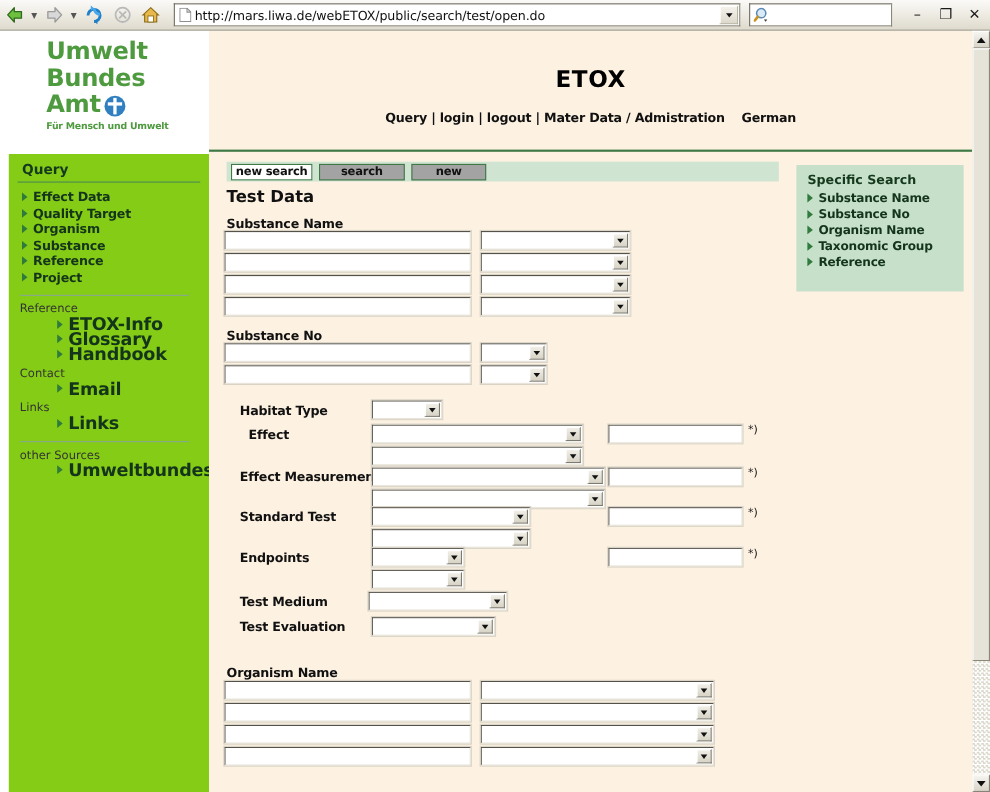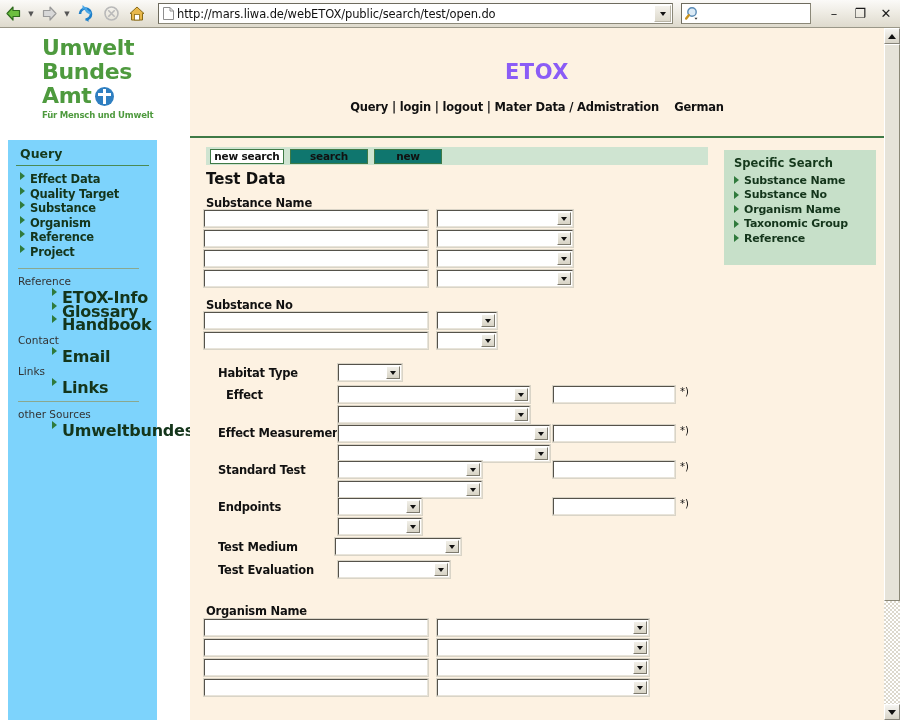--- a/index.html
+++ b/index.html
@@ -72,67 +72,67 @@
     color:#4e9a3e; font-weight:bold; font-size: 22px; line-height: 24px;
     font-family:"DejaVu Sans", sans-serif; letter-spacing: -0.3px;
   }
   .logo-amt-row { display:flex; align-items:center; gap:3px; }
   .logo-tag { color:#4e9a3e; font-size:8.5px; font-weight:bold; margin-top:2px; letter-spacing:-0.2px;}
   .un-globe { width:19px; height:19px; border-radius:50%; background:#2f7fc1; position:relative; display:inline-block; }
   .un-globe::before { content:""; position:absolute; left:8px; top:2px; width:3px; height:15px; background:#fff;}
   .un-globe::after { content:""; position:absolute; left:3px; top:6px; width:13px; height:3px; background:#fff;}
 
   .sidebar {
-    position:absolute; left:8px; top:112px; width:149px; height: 580px;
-    background:#7dd3fc;
+    position:absolute; left:8px; top:112px; width:182px; height: 580px;
+    background:#84cc16;
     padding: 0 0 0 0;
   }
   .sb-title {
     font-size: 12.5px; font-weight:bold; color:#15391c; padding: 6px 0 4px 12px;
     font-family:"DejaVu Sans", sans-serif;
   }
   .sb-title-rule { height:1px; background:#4b8a54; margin: 0 8px 6px 8px; }
   .sb-item {
-    display:flex; align-items:flex-start; gap:5px; padding: 0 0 0 12px; height: 14.5px;
+    display:flex; align-items:center; gap:5px; padding: 0 0 0 12px; height: 14.5px;
     font-size: 11.5px; font-weight: bold; color:#14351b;
     font-family:"DejaVu Sans", sans-serif; letter-spacing:-0.2px;
   }
   .sb-item-sm { font-size: 16px; height:13.5px;padding-left:44px; }
   .arrow { width:0;height:0; border-left:5px solid #2f7a3c; border-top:4px solid transparent; border-bottom:4px solid transparent; flex:none;}
   .sb-group-label {
     font-size: 10.5px; color:#333; padding-left: 10px; margin-top: 5px; margin-bottom:1px;
     font-family:"DejaVu Sans", sans-serif; font-weight: normal;
   }
   .sb-rule { height:1px; background:#8aa88f; margin: 9px 18px 6px 10px; }
 
   
   .content {
     position:absolute; left:190px; top:0; width: 694px; height: 692px;
     background:#fdf2e2;
   }
   .content-head { position:relative; height: 108px; }
   .etox-title {
-    text-align:center; font-size: 21px; font-weight:bold; color:#8b5cf6;
+    text-align:center; font-size: 21px; font-weight:bold; color:#000000;
     padding-top: 32px; font-family:"DejaVu Sans", sans-serif; letter-spacing:0.5px;
   }
   .etox-nav {
     text-align:center; font-size: 11.5px; font-weight:bold; color:#111; padding-top: 16px;
     font-family:"DejaVu Sans", sans-serif; letter-spacing:-0.2px;
   }
   .etox-nav span { white-space: pre; }
   .head-rule { height:2px; background:#3f7a46; }
 
   .content-body { position:relative; height: 582px; border-radius: 14px; }
 
   .btnbar {
     position:absolute; left: 16px; top: 9px; width: 502px; height: 18px;
     background:#cfe4d1; display:flex; align-items:center; gap: 6px; padding-left: 4px;
   }
   .ctl-btn {
-    background:#0f766e; border:1px solid #3f7a46;
+    background:#a3a3a3; border:1px solid #3f7a46;
     font-family:"DejaVu Sans", sans-serif; font-size: 10.5px; font-weight:bold; color:#111;
     height: 15px; display:flex; align-items:center; justify-content:center;
     letter-spacing: -0.2px;
   }
   .btn-newsearch { width: 74px; background:#fff; }
   .btn-search { width: 78px; }
   .btn-new { width: 68px; }
 
   .page-title {
     position:absolute; left:16px; top: 32px; font-size: 15px; font-weight:bold; color:#111;
@@ -302,25 +302,25 @@
       <div class="sb-item">
         <span class="arrow"></span>
         <span>Effect Data</span>
       </div>
       <div class="sb-item">
         <span class="arrow"></span>
         <span>Quality Target</span>
       </div>
       <div class="sb-item">
         <span class="arrow"></span>
+        <span>Organism</span>
+      </div>
+      <div class="sb-item">
+        <span class="arrow"></span>
         <span>Substance</span>
-      </div>
-      <div class="sb-item">
-        <span class="arrow"></span>
-        <span>Organism</span>
       </div>
       <div class="sb-item">
         <span class="arrow"></span>
         <span>Reference</span>
       </div>
       <div class="sb-item">
         <span class="arrow"></span>
         <span>Project</span>
       </div>
 

